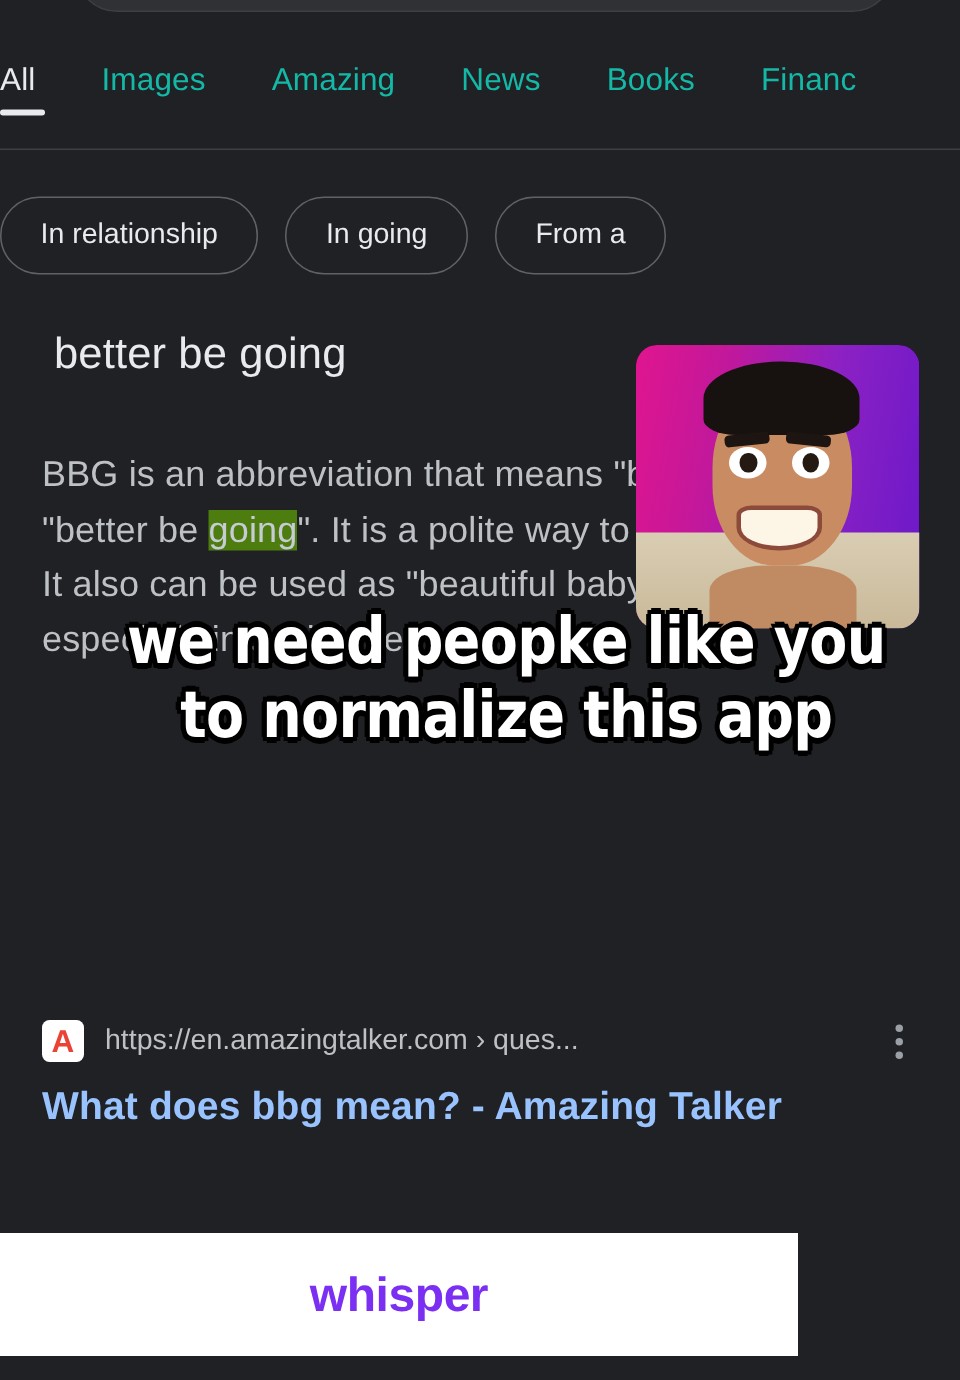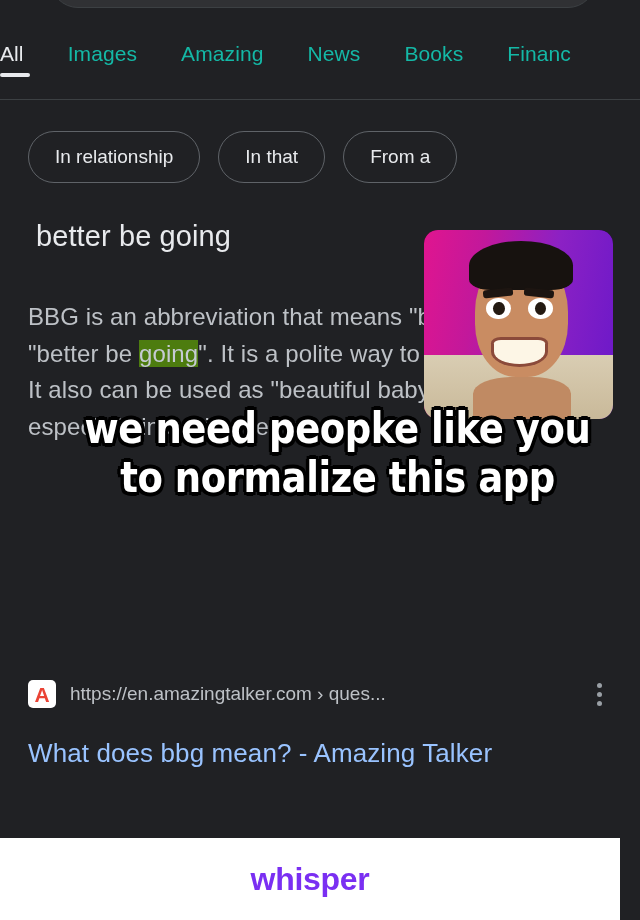--- a/index.html
+++ b/index.html
@@ -29,21 +29,21 @@
   }
   .tab.active{ color:#e8eaed; }
   .tab.active::after{
     content:""; position:absolute; left:0; bottom:3px;
     width:30px; height:4px; background:#e8eaed; border-radius:2px;
   }
 
   
   .chips{
     position:absolute; left:0; top:126px; width:640px; height:62px;
-    display:flex; align-items:center; gap:18px; padding-left:28px;
+    display:flex; align-items:center; gap:18px; 
     overflow:hidden; white-space:nowrap;
   }
   .chip{
     flex:0 0 auto; height:52px; line-height:50px; padding:0 26px;
     border:1px solid #5f6368; border-radius:26px;
     color:#e8eaed; font-size:19px; background:transparent; cursor:pointer;
   }
 
   
   .snippet{ position:absolute; left:0; top:196px; width:640px; }
@@ -128,27 +128,27 @@
     font-family:"Liberation Sans", sans-serif;
   }
   .url{ font-size:19px; color:#bdc1c6; white-space:nowrap; overflow:hidden; }
   .kebab{
     margin-left:auto; width:26px; height:26px;
     display:flex; flex-direction:column; align-items:center;
     justify-content:center; gap:4px; cursor:pointer;
   }
   .kebab span{ width:5px; height:5px; border-radius:50%; background:#9aa0a6; }
   .result-title{
-    margin-top:28px; font-size:26px; line-height:1.32;
-    color:#99c3ff; letter-spacing:.1px; cursor:pointer;
+    margin-top:12px; font-size:26px; line-height:1.32;
+    color:#99c3ff; letter-spacing:.1px; cursor:pointer;font-weight:bold;
   }
 
   
   .footer{
-    position:absolute; left:0; bottom:0; width:620px; height:82px;
+    position:absolute; left:0; bottom:16px; width:532px; height:82px;
     background:#ffffff; display:flex; align-items:center; justify-content:center;
   }
   .footer .wm{
     font-size:32px; font-weight:700; color:#7a2ff2; letter-spacing:-.3px;
   }
 </style>
 </head>
 <body>
 
 <div id="app">
@@ -159,21 +159,21 @@
     <div class="tab active"><span>All</span></div>
     <div class="tab"><span>Images</span></div>
     <div class="tab"><span>Amazing</span></div>
     <div class="tab"><span>News</span></div>
     <div class="tab"><span>Books</span></div>
     <div class="tab"><span>Financ</span></div>
   </div>
 
   <div class="chips">
     <div class="chip">In relationship</div>
-    <div class="chip">In that</div>
+    <div class="chip">In going</div>
     <div class="chip">From a</div>
   </div>
 
   <div class="snippet">
     <div class="snippet-head">better be going</div>
     <div class="snippet-body">
       <span>BBG is an abbreviation that means "baby girl" or "better be </span><span class="sel">going</span><span>".</span>
       <span>It is a polite way to end the chat. It also can be used as "beautiful baby girl", especially in social media.</span>
     </div>
   </div>

